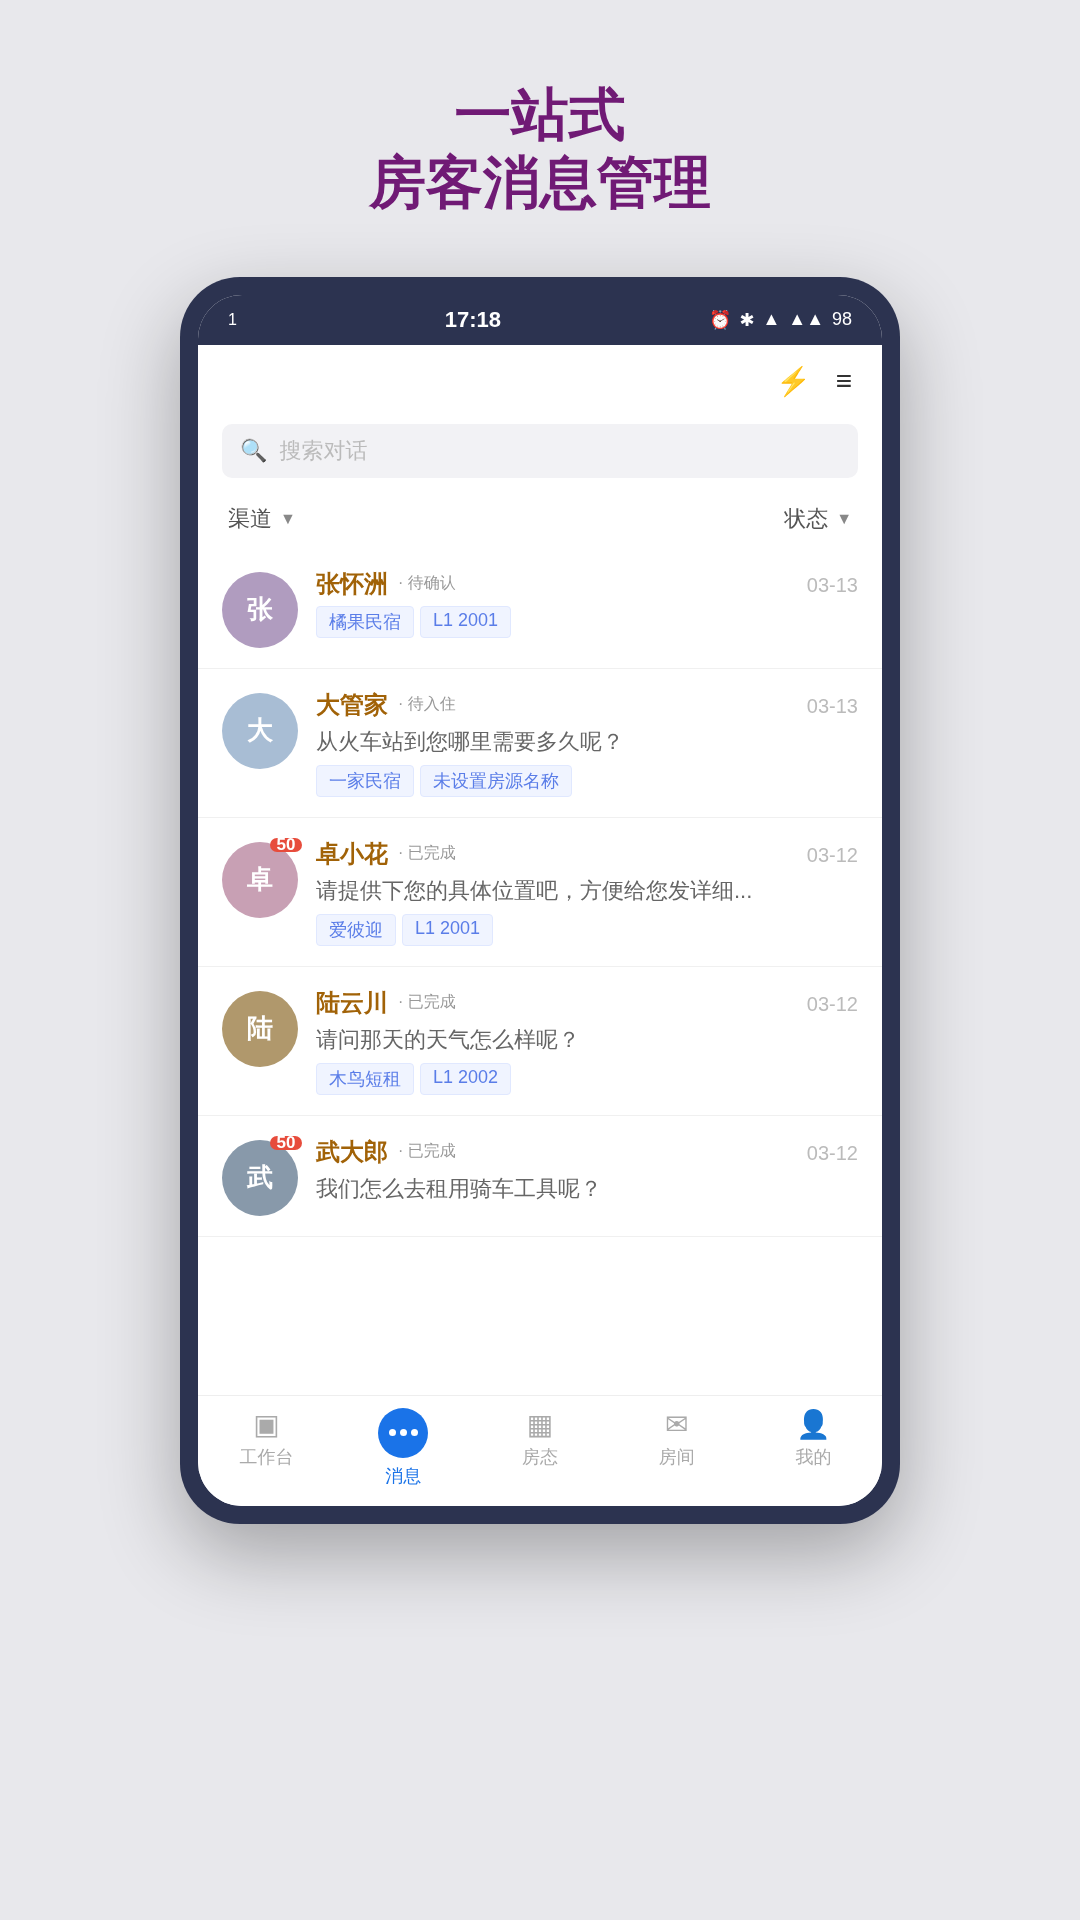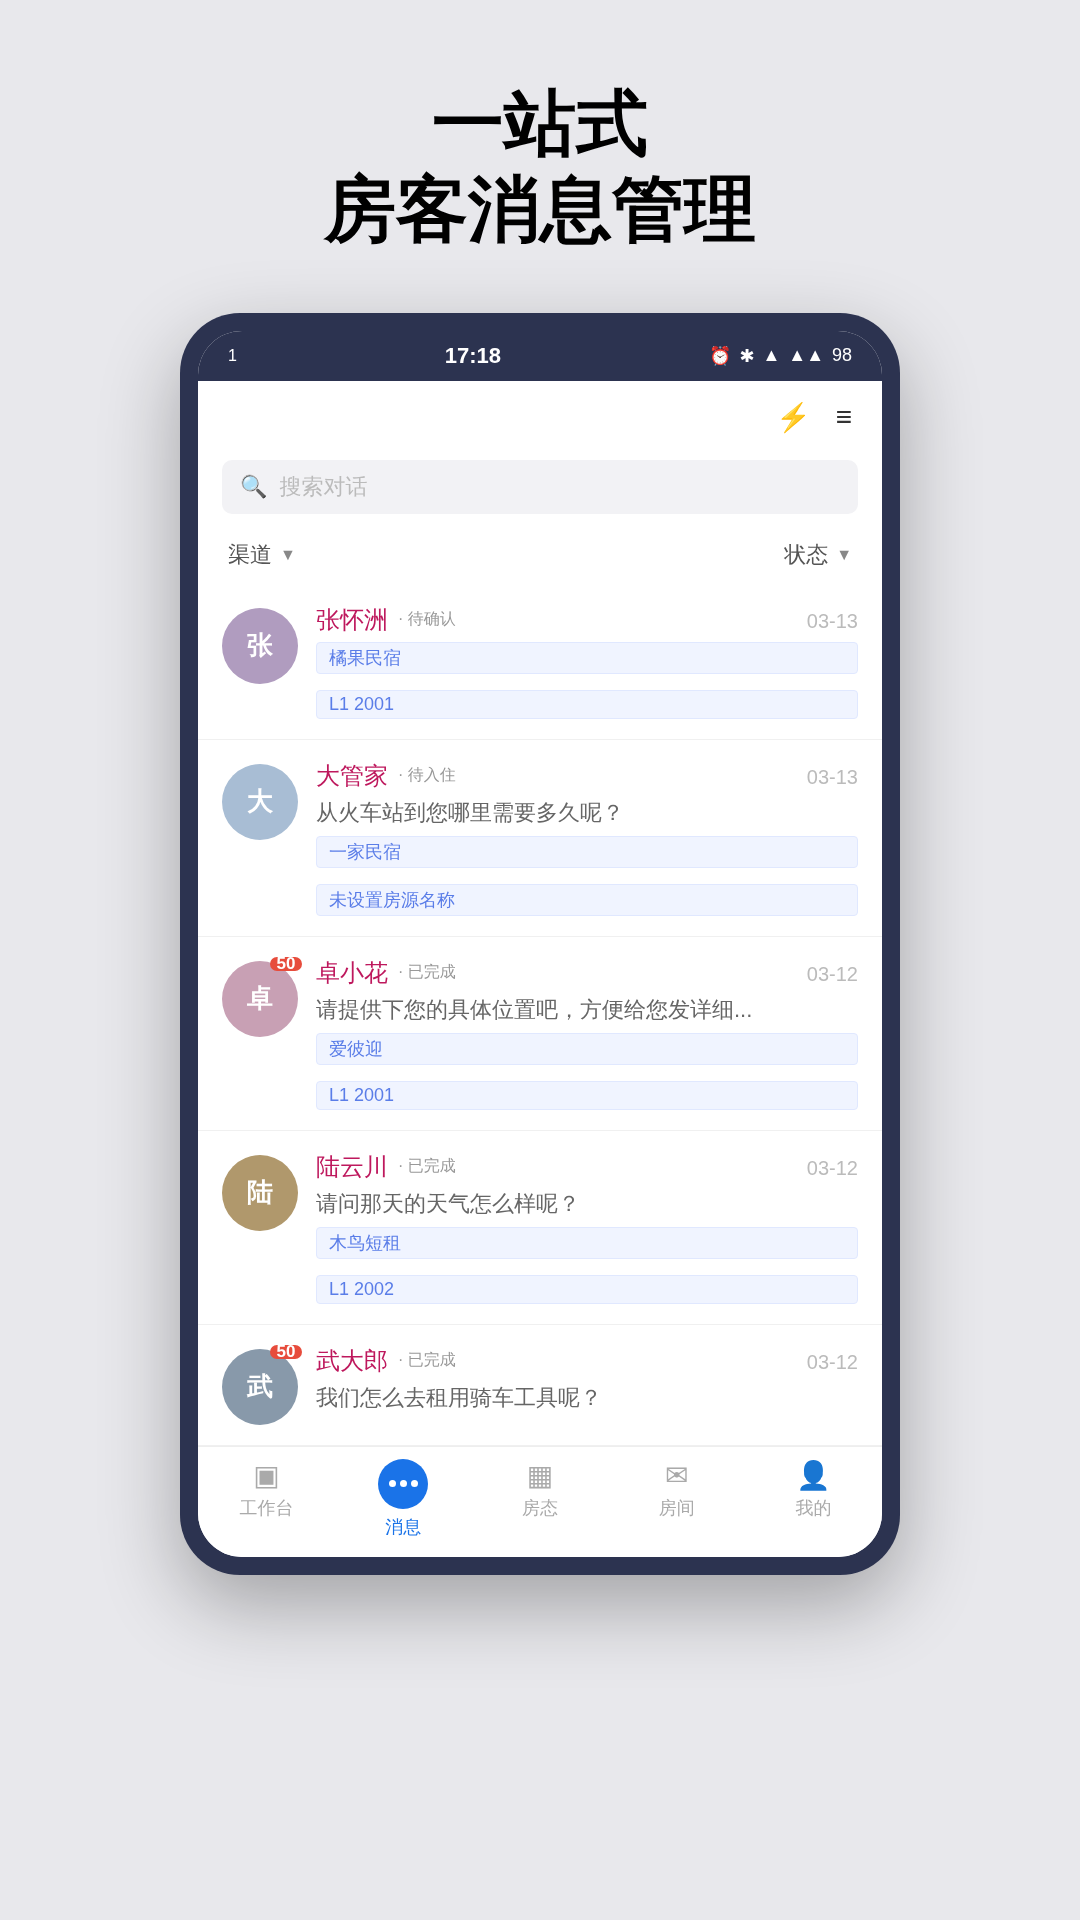--- a/index.html
+++ b/index.html
@@ -14,23 +14,23 @@
       align-items: center;
     }
 
     
     .header-text {
       margin-top: 80px;
       text-align: center;
       margin-bottom: 60px;
     }
     .header-text h1 {
-      font-size: 72px;
+      font-size: 57px;
       font-weight: 700;
-      color: #000000;
+      color: #701a75;
       line-height: 1.2;
     }
 
     
     .phone-mockup {
       width: 720px;
       background: #2c3350;
       border-radius: 60px;
       padding: 18px;
       box-shadow: 0 30px 80px rgba(0,0,0,0.3);
@@ -186,44 +186,43 @@
       align-items: baseline;
       margin-bottom: 6px;
     }
     .conv-name-status {
       display: flex;
       align-items: center;
       gap: 10px;
     }
     .conv-name {
       font-size: 24px;
-      font-weight: 400;
-      color: #be185d;
+      font-weight: 700;
+      color: #a16207;
     }
     .conv-status {
       font-size: 16px;
       color: #999;
     }
     .conv-time {
       font-size: 20px;
       color: #bbb;
     }
     .conv-msg {
       font-size: 22px;
       color: #666;
       white-space: nowrap;
       overflow: hidden;
       text-overflow: ellipsis;
       margin-bottom: 8px;
     }
     .conv-tags {
       display: flex;
-      gap: 16px;
+      gap: 6px;
       flex-wrap: wrap;
-      flex-direction: column;
     }
     .tag {
       font-size: 18px;
       padding: 3px 12px;
       border-radius: 4px;
       border: 1px solid #e0e8ff;
       color: #5a7de8;
       background: #f0f4ff;
     }
 

